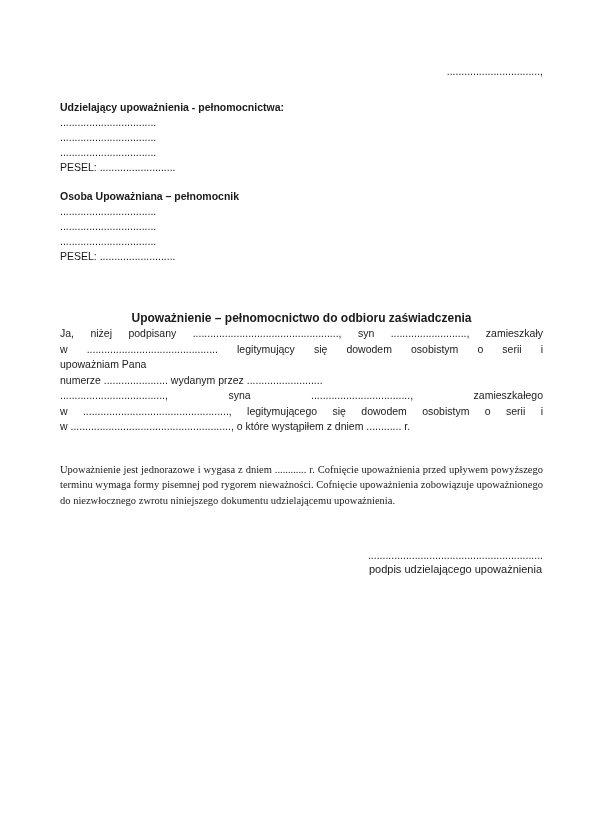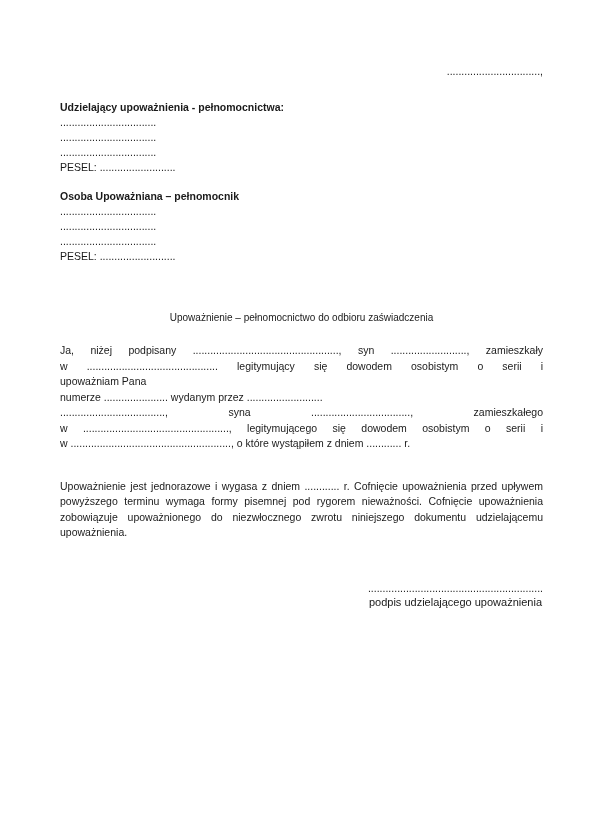--- a/index.html
+++ b/index.html
@@ -38,45 +38,45 @@
     margin-top: 14px;
   }
   .section .heading {
     font-weight: bold;
   }
 
   
   .doc-title {
     margin: 46px 0 0 0;
     text-align: center;
-    font-size: 10px;
-    font-weight: normal;
+    font-size: 12px;
+    font-weight: bold;
     line-height: 16px;
   }
 
   
   .body-block {
-    margin-top: 17px;
   }
   .bline {
     line-height: 15.5px;
     height: 15.5px;
     overflow: hidden;
     white-space: normal;
   }
   .bline.jl {
     text-align: justify;
     text-align-last: justify;
   }
 
   
   .closing {
     margin: 27px 0 0 0;
     line-height: 15.5px;
     text-align: justify;
+    font-family: Liberation Serif, serif;
   }
 
   
   .signature {
     margin-top: 40px;
     margin-left: auto;
     width: max-content;
     text-align: center;
   }
   .signature .sig-dots {

